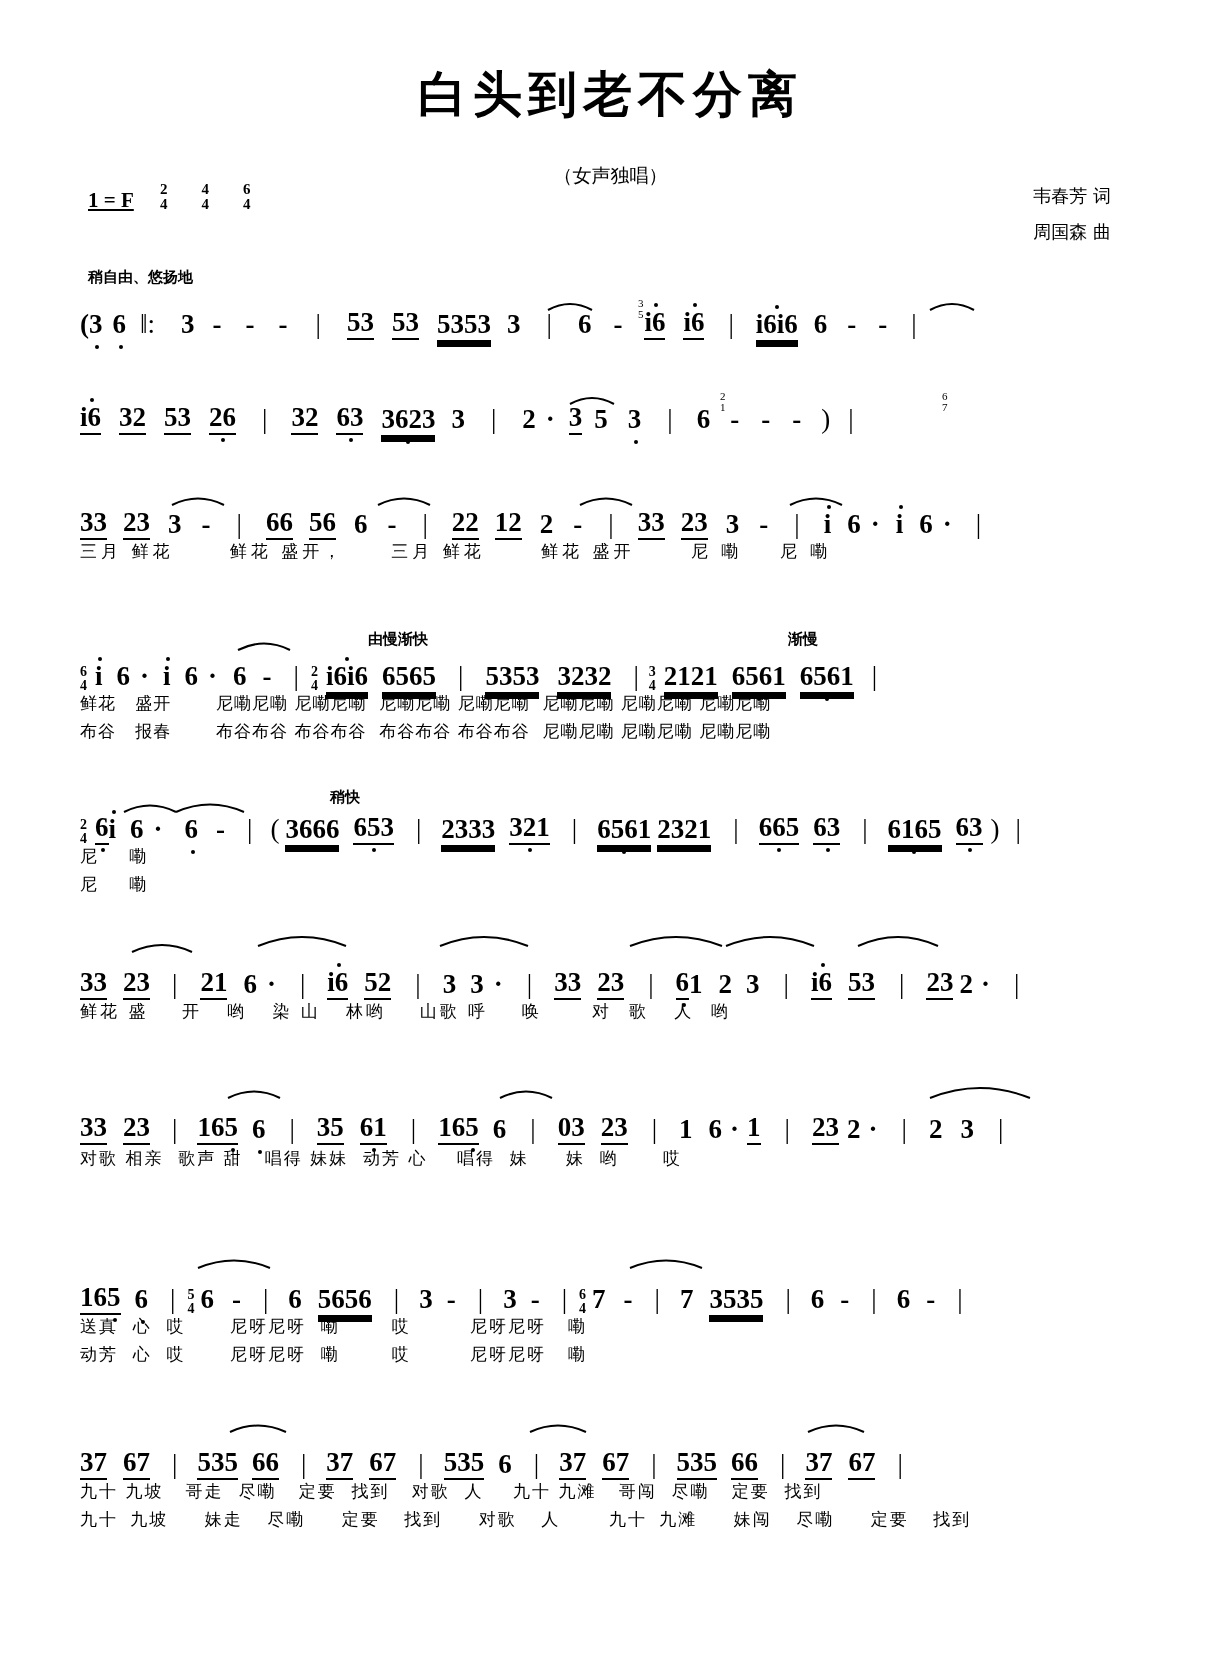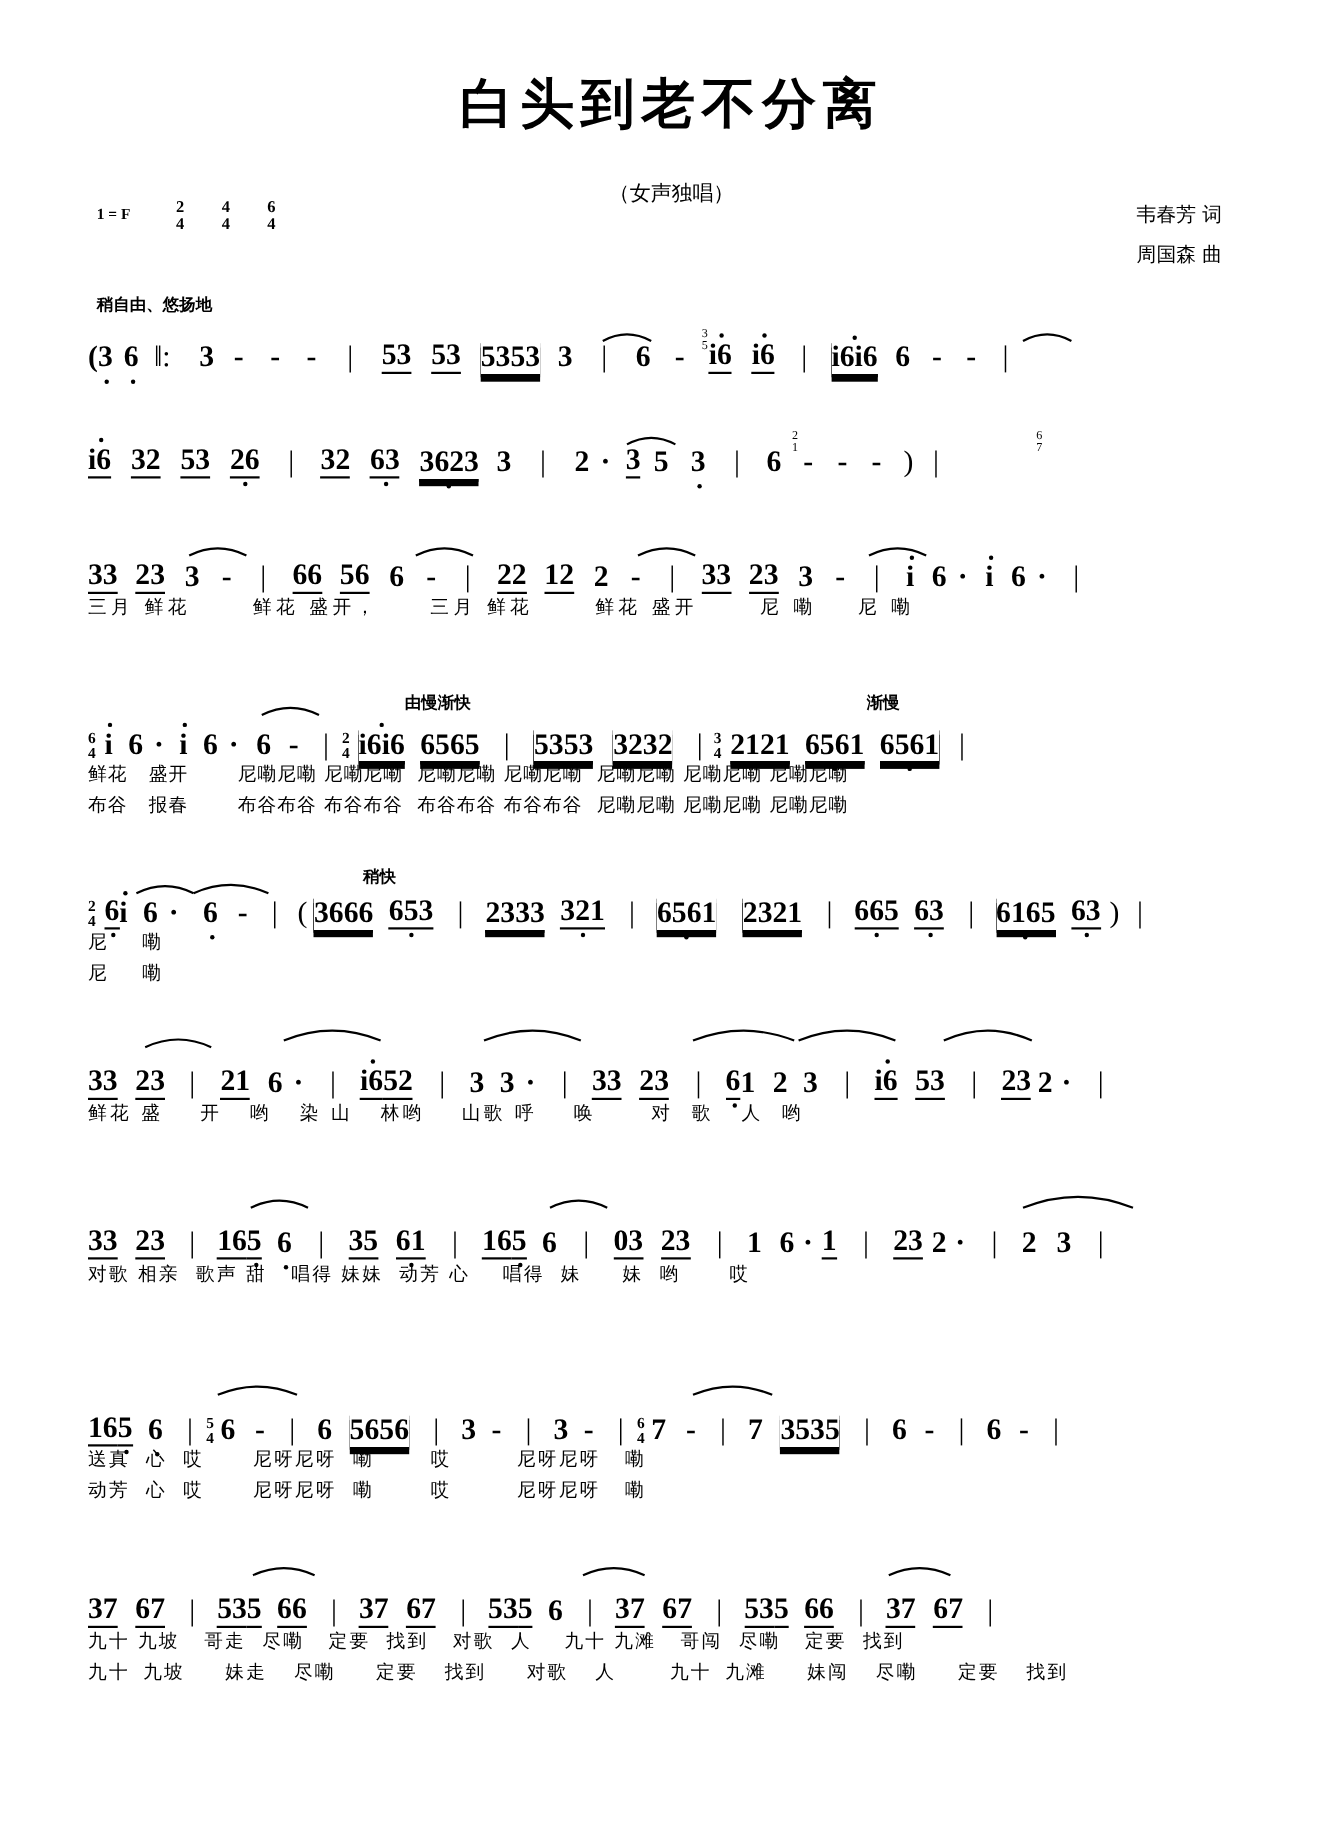--- a/index.html
+++ b/index.html
@@ -38,23 +38,24 @@
     left: 0;
     width: 1221px;
     text-align: center;
     font-size: 19px;
     font-family: "DejaVu Sans", sans-serif;
   }
   .keysig {
     position: absolute;
     top: 188px;
     left: 88px;
-    font-size: 14px;
+    font-size: 21px;
     font-weight: bold;
     font-family: "Liberation Serif", serif;
+    text-decoration: underline;
   }
   .meters {
     position: absolute;
     top: 182px;
     left: 160px;
     display: flex;
     gap: 34px;
   }
   .meter {
     display: inline-block;
@@ -272,41 +273,41 @@
       <span class="dotbelow" style="margin-left:22px;">6</span><span style="margin-left:18px;">-</span>
       <span class="bar" style="margin-left:22px;">|</span>
       <span style="margin-left:18px; font-weight:normal;">(</span>
       <span class="under2" style="margin-left:6px;">3666</span>
       <span class="under dotbelow" style="margin-left:14px;">653</span>
       <span class="bar" style="margin-left:22px;">|</span>
       <span class="under2" style="margin-left:20px;">2333</span>
       <span class="under dotbelow" style="margin-left:14px;">321</span>
       <span class="bar" style="margin-left:22px;">|</span>
       <span class="under2 dotbelow" style="margin-left:20px;">6561</span>
-      <span class="under2" style="margin-left:24px;">2321</span>
+      <span class="under2" style="margin-left:6px;">2321</span>
       <span class="bar" style="margin-left:22px;">|</span>
       <span class="under dotbelow" style="margin-left:20px;">665</span>
       <span class="under dotbelow" style="margin-left:14px;">63</span>
       <span class="bar" style="margin-left:22px;">|</span>
       <span class="under2 dotbelow" style="margin-left:20px;">6165</span>
       <span class="under dotbelow" style="margin-left:14px;">63</span>
       <span style="margin-left:8px; font-weight:normal;">)</span>
       <span class="bar" style="margin-left:16px;">|</span>
     </div>
     <div class="lyricline" style="letter-spacing:4px;">尼   嘞</div>
     <div class="lyricline second" style="letter-spacing:4px;">尼   嘞</div>
   </div>
 
   <div class="system" style="top:960px;">
     <div class="staffline">
       <span class="under">33</span><span class="under" style="margin-left:16px;">23</span>
       <span class="bar" style="margin-left:22px;">|</span>
       <span class="under" style="margin-left:23px;">21</span><span style="margin-left:16px;">6</span><span style="margin-left:10px;">·</span>
       <span class="bar" style="margin-left:24px;">|</span>
-      <span class="under dotabove" style="margin-left:22px;">i6</span><span class="under" style="">52</span>
+      <span class="under dotabove" style="margin-left:22px;">i6</span><span class="under" style="margin-left:16px;">52</span>
       <span class="bar" style="margin-left:24px;">|</span>
       <span style="margin-left:22px;">3</span><span style="margin-left:14px;">3</span><span style="margin-left:10px;">·</span>
       <span class="bar" style="margin-left:24px;">|</span>
       <span class="under" style="margin-left:22px;">33</span><span class="under" style="margin-left:16px;">23</span>
       <span class="bar" style="margin-left:24px;">|</span>
       <span class="under dotbelow" style="margin-left:22px;">6</span><span>1</span><span style="margin-left:16px;">2</span><span style="margin-left:14px;">3</span>
       <span class="bar" style="margin-left:24px;">|</span>
       <span class="under dotabove" style="margin-left:22px;">i6</span><span class="under" style="margin-left:16px;">53</span>
       <span class="bar" style="margin-left:24px;">|</span>
       <span class="under" style="margin-left:22px;">23</span><span style="margin-left:6px;">2</span><span style="margin-left:8px;">·</span>

